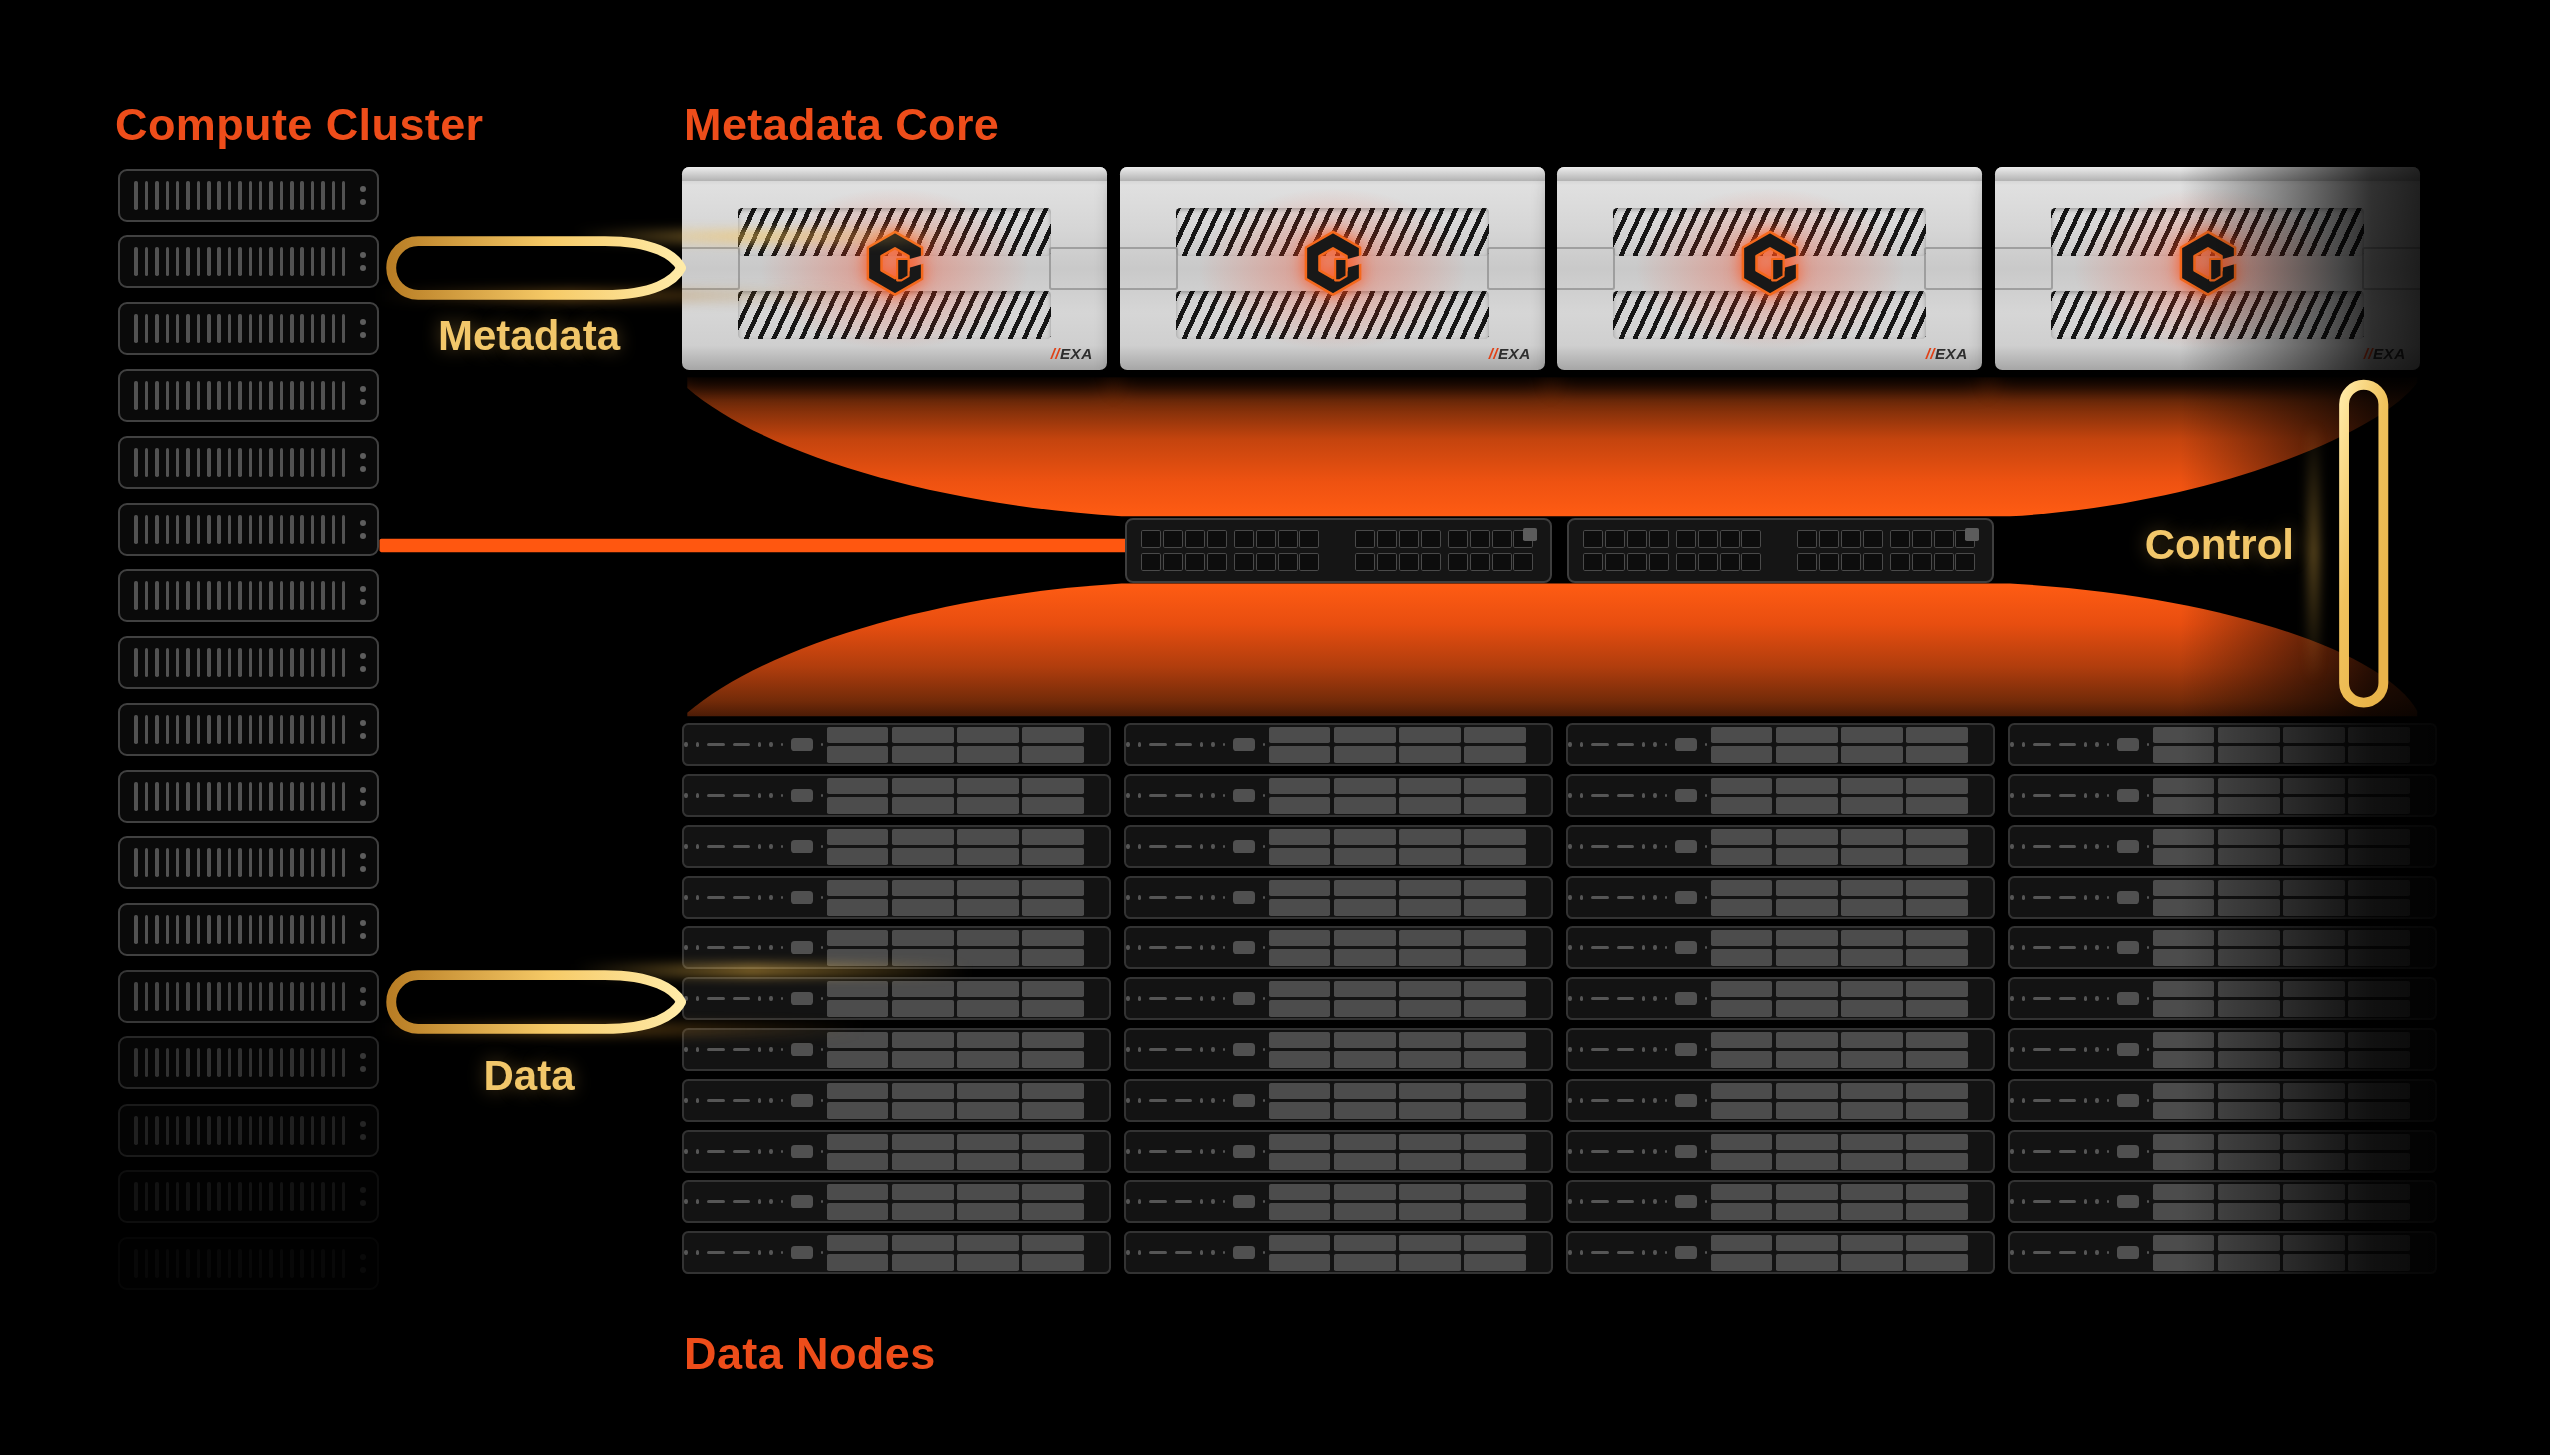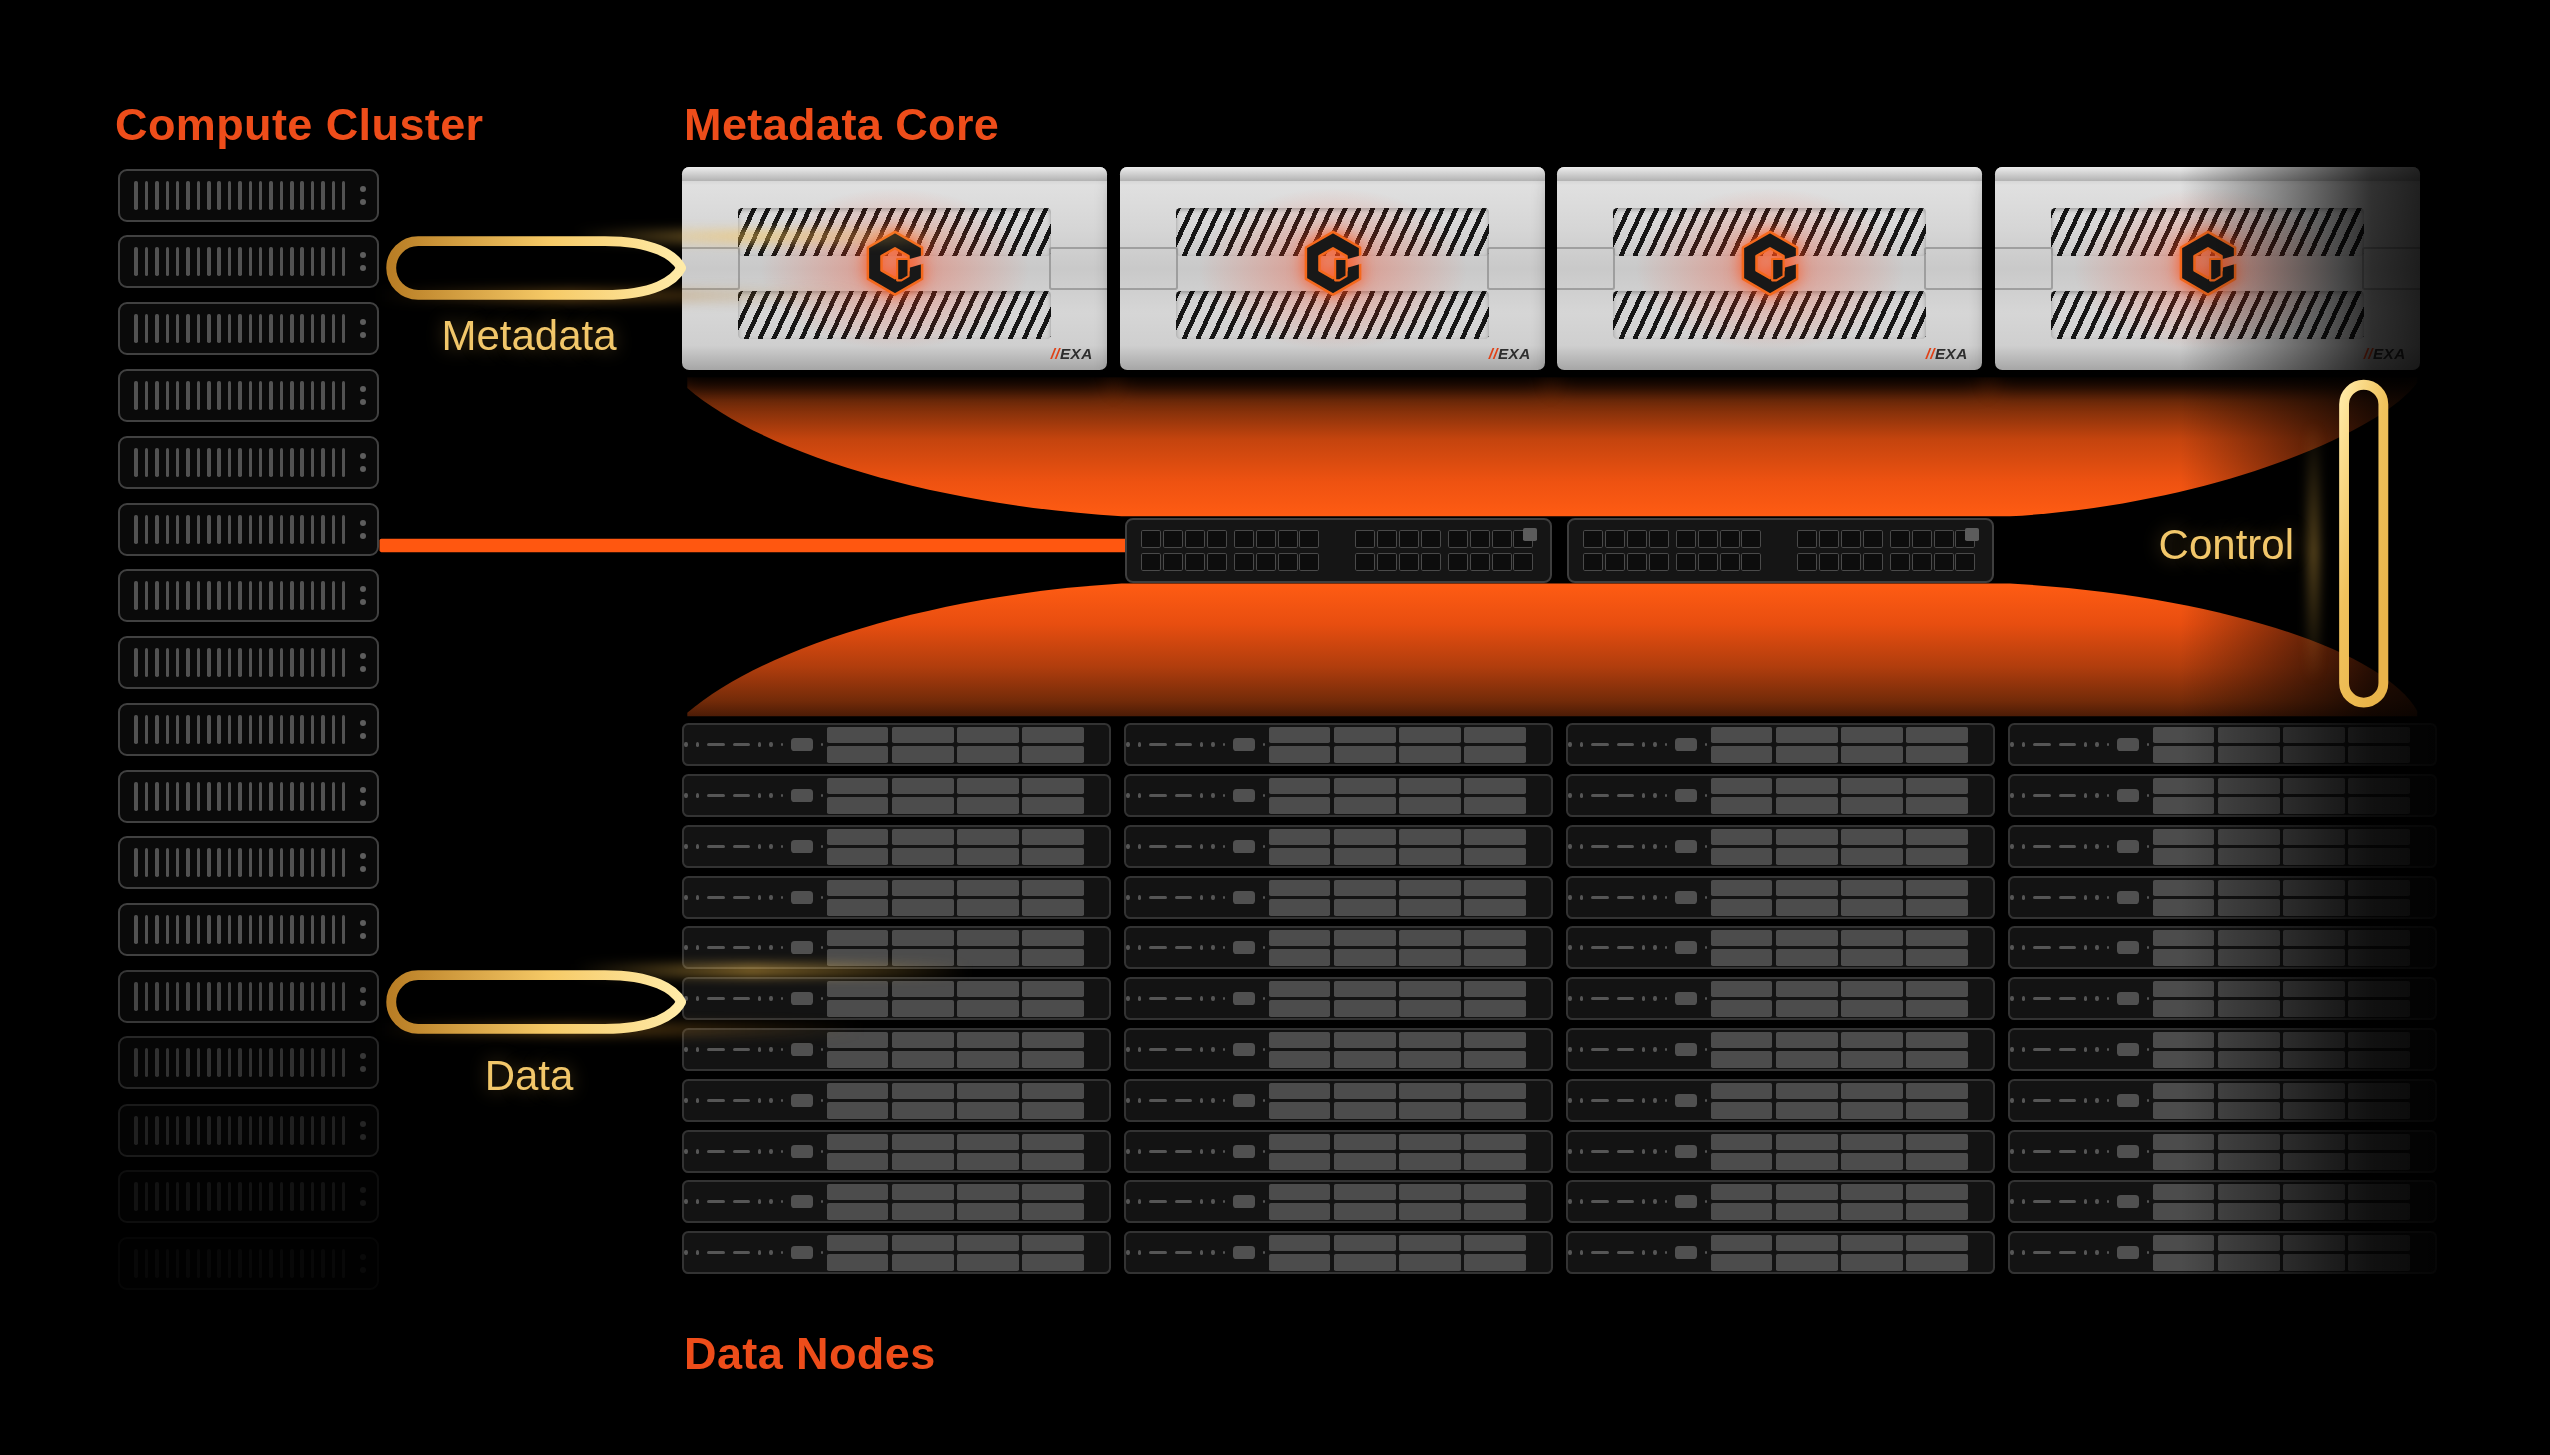--- a/index.html
+++ b/index.html
@@ -1,20 +1,20 @@
 <!DOCTYPE html>
 <html style="font-size:14.4px"><head>
 <meta charset="utf-8">
 <style>
   html,body{margin:0;padding:0;background:#000;}
   body{width:2550px;height:1456px;position:relative;overflow:hidden;
        font-family:"Liberation Sans",sans-serif;}
   .title{position:absolute;font-size:45px;font-weight:bold;color:var(--orange,#EE4D1A);
          letter-spacing:0.4px;z-index:45;white-space:nowrap;}
-  .goldlbl{position:absolute;font-size:42px;font-weight:normal;color:var(--gold,#F2C76A);
+  .goldlbl{position:absolute;font-size:42px;font-weight:bold;color:var(--gold,#F2C76A);
            z-index:45;white-space:nowrap;text-shadow:0 0 18px rgba(240,190,90,.35);}
 
   
   #compute-col{position:absolute;inset:0;z-index:20;}
   .server{position:absolute;left:118px;width:261px;height:53px;background:#0a0a0a;
           border:2.7px solid #414141;border-radius:9px;box-sizing:border-box;
           display:flex;align-items:center;padding:0 10.8px 0 14.4px;}
   .bars{flex:1;display:flex;justify-content:space-between;align-items:center;margin-right:14.4px;}
   .bar{width:3.6px;height:29px;background:#525252;border-radius:1.8px;}
   .sdots{display:flex;flex-direction:column;gap:7.2px;}

